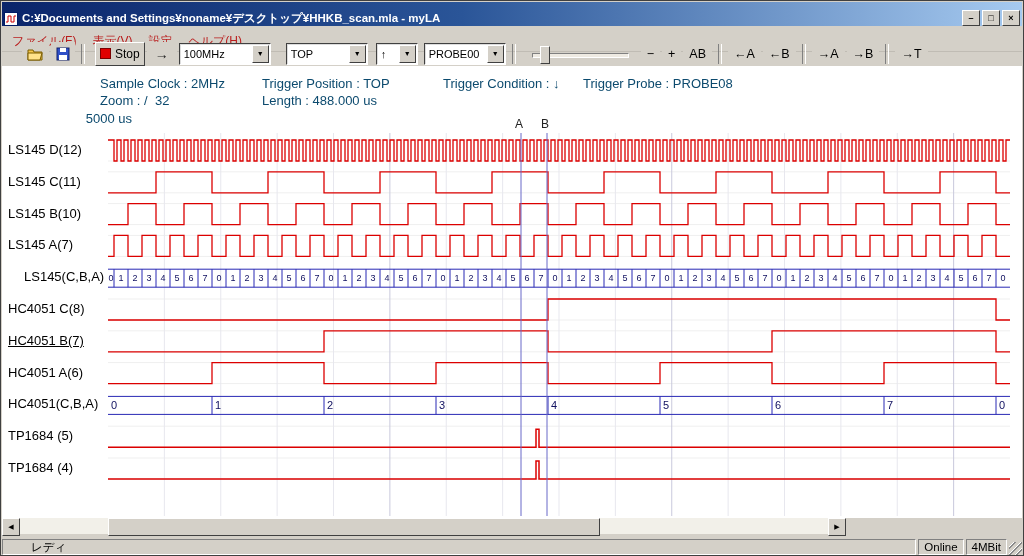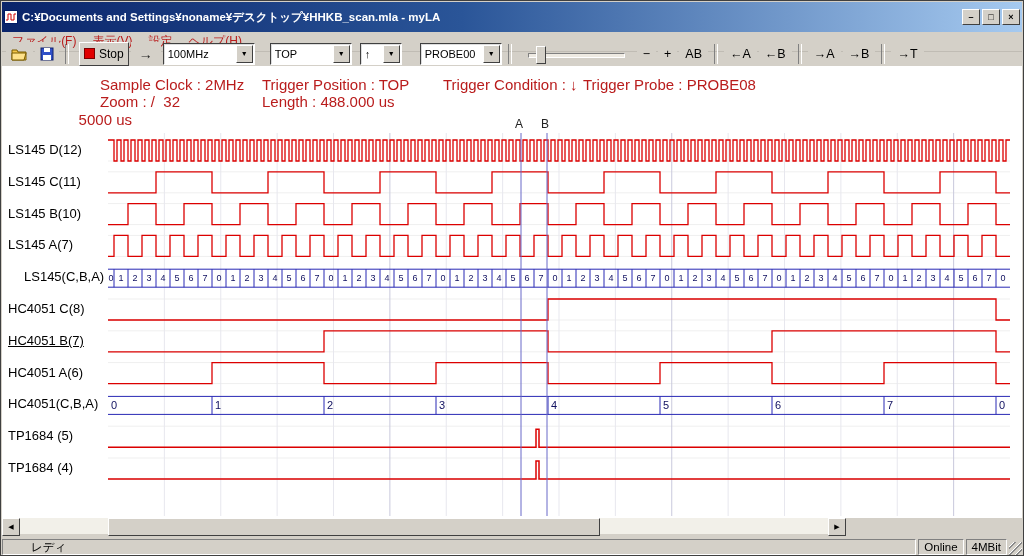--- a/index.html
+++ b/index.html
@@ -1,38 +1,38 @@
 <!DOCTYPE html>
 <html><head>
 <meta charset="utf-8">
 <style>
   html,body{margin:0;padding:0;}
   body{background:#808080;font-family:"Liberation Sans",sans-serif;}
   #window{position:relative;width:1024px;height:556px;background:#d4d0c8;overflow:hidden;
           box-shadow:inset 0 0 0 1px #404040, inset 0 0 0 2px #d4d0c8;}
   
-  .titlebar{position:absolute;left:2px;top:2px;right:2px;height:30px;
+  .titlebar{position:absolute;left:2px;top:2px;right:2px;height:24px;
             background:linear-gradient(90deg,#0a246a 0%,#2a5598 45%,#a6caf0 100%);
-            display:flex;align-items:center;gap:4px;padding:0 2px;color:#fff;
+            display:flex;align-items:flex-end;gap:4px;padding:0 2px;color:#fff;
             font-size:11.5px;font-weight:bold;}
   .app-icon{display:flex;align-items:center;}
   .title-text{flex:1;white-space:nowrap;overflow:hidden;}
   .win-btns{display:flex;gap:2px;}
   .win-btn{width:16px;height:14px;background:#d4d0c8;color:#000;
            border:1px solid;border-color:#fff #404040 #404040 #fff;
            display:flex;align-items:center;justify-content:center;
            font-size:9px;font-weight:bold;line-height:1;}
   
   .menubar{position:absolute;left:2px;top:31px;right:2px;height:20px;display:flex;
            align-items:center;font-size:12px;color:#b91c1c;padding-left:2px;
            border-bottom:1px solid #c0bcb4;}
   .menu-item{padding:2px 8px;}
   
   .toolbar{position:absolute;left:2px;top:41px;right:2px;height:25px;display:flex;
-           align-items:center;gap:2px;padding-left:4px;font-size:12px;color:#000;}
+           align-items:center;gap:2px;padding-left:20px;font-size:12px;color:#000;}
   .sep{width:2px;height:20px;border-left:1px solid #808080;border-right:1px solid #fff;margin:0 4px;}
   .tb-btn{height:22px;display:flex;align-items:center;gap:4px;padding:0 4px;
           background:#d4d0c8;border:1px solid #d4d0c8;}
   .tb-btn.raised{border-color:#fff #404040 #404040 #fff;}
   .stop-square{width:9px;height:9px;background:#e00000;border:1px solid #7a0000;}
   .run{font-size:14px;font-weight:bold;color:#222;padding:0 7px;}
   .combo{height:20px;background:#fff;border:1px solid;border-color:#404040 #fff #fff #404040;
          box-shadow:inset 1px 1px 0 #00000022;display:flex;align-items:center;
          font-size:11px;padding-left:4px;}
   .combo-val{flex:1;white-space:nowrap;overflow:hidden;}
@@ -40,21 +40,21 @@
              border-color:#fff #404040 #404040 #fff;display:flex;align-items:center;
              justify-content:center;font-size:7px;color:#000;margin-right:1px;}
   .slider{width:105px;height:20px;position:relative;margin:0 6px;}
   .groove{position:absolute;left:4px;right:4px;top:9px;height:3px;background:#eeeae2;
           border:1px solid;border-color:#808080 #fff #fff #808080;}
   .thumb{position:absolute;left:12px;top:2px;width:8px;height:16px;background:#d4d0c8;
          border:1px solid;border-color:#fff #404040 #404040 #fff;}
   .flat{padding:0 5px;font-size:12.5px;}
   
   .content{position:absolute;left:2px;top:66px;width:1020px;height:452px;background:#fff;}
-  .info-text{position:absolute;font-size:15px;color:#b91c1c;white-space:pre;}
+  .info-text{position:absolute;font-size:13px;color:#0c4a6e;white-space:pre;}
   .ch-label{position:absolute;left:8px;font-size:13px;color:#000;white-space:pre;}
   #plot-svg{position:absolute;left:0;top:0;width:1024px;height:556px;pointer-events:none;}
   #plot-svg text{font-family:"Liberation Sans",sans-serif;}
   #wave-area{position:absolute;left:108px;top:133px;width:902px;height:384px;}
   
   .hscroll{position:absolute;left:2px;top:518px;width:844px;height:16px;background:#f2f0e9;}
   .sc-btn{position:absolute;top:0;width:16px;height:16px;background:#d4d0c8;
           border:1px solid;border-color:#fff #404040 #404040 #fff;display:flex;
           align-items:center;justify-content:center;font-size:7px;color:#000;}
   .sc-left{left:0;} .sc-right{right:0;}
@@ -121,21 +121,21 @@
       <span class="arrow-btn">▼</span>
     </span>
     <span class="combo" style="width:76px;margin-left:13px">
       <span class="combo-val">TOP</span>
       <span class="arrow-btn">▼</span>
     </span>
     <span class="combo" style="width:36px;margin-left:6px">
       <span class="combo-val">↑</span>
       <span class="arrow-btn">▼</span>
     </span>
-    <span class="combo" style="width:76px;margin-left:16px">
+    <span class="combo" style="width:76px;margin-left:4px">
       <span class="combo-val">PROBE00</span>
       <span class="arrow-btn">▼</span>
     </span>
     <span class="sep"></span>
     <span class="slider">
       <span class="groove"></span>
       <span class="thumb"></span>
     </span>
     <span class="tb-btn flat">−</span>
     <span class="tb-btn flat">+</span>

